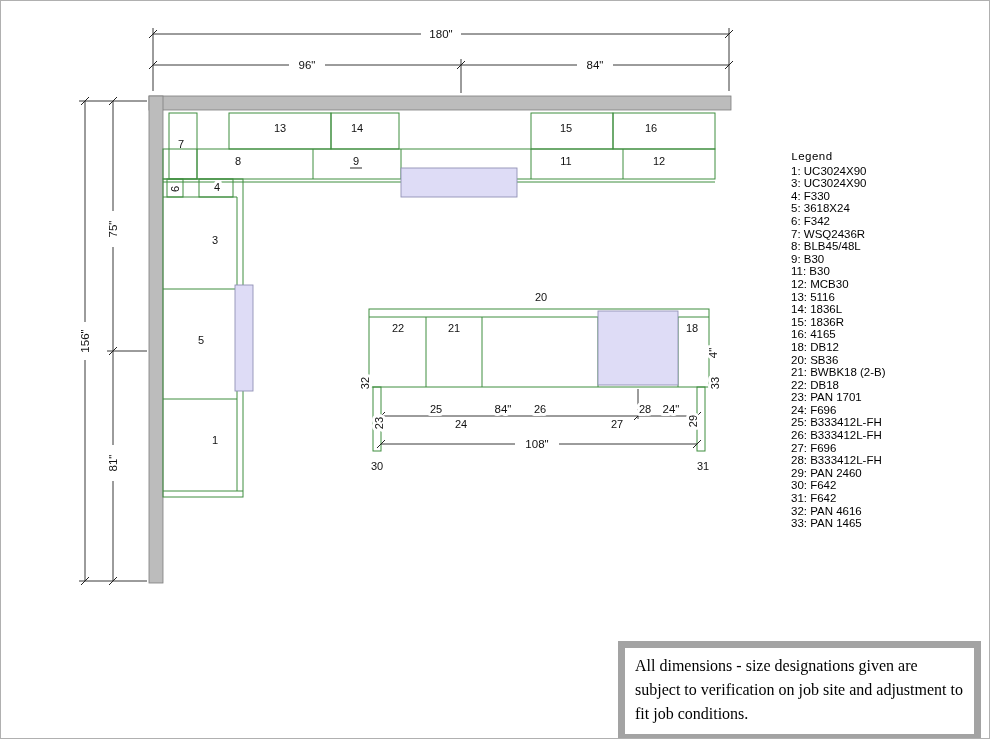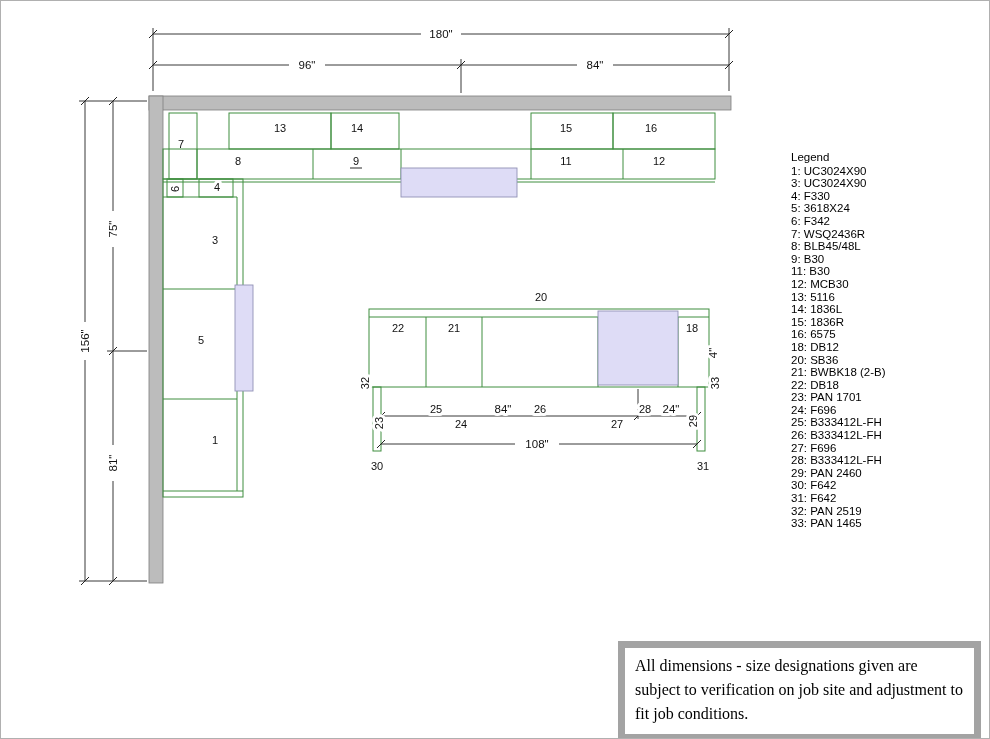--- a/index.html
+++ b/index.html
@@ -10,21 +10,21 @@
   .cab{stroke:#3e8e3e;stroke-width:1;fill:none;}
   .appl{fill:#dedcf6;stroke:#9191b5;stroke-width:0.9;}
   .dim{stroke:#222;stroke-width:0.9;fill:none;}
   .tick{stroke:#222;stroke-width:1;}
   .ul{stroke:#111;stroke-width:0.9;}
   text{text-anchor:middle;fill:#111;}
   .lbl{font:11px "Liberation Sans",sans-serif;}
   .dimt{font:11.5px "Liberation Sans",sans-serif;}
   .halo{paint-order:stroke;stroke:#ffffff;stroke-width:6px;stroke-linejoin:round;}
   .legend{position:absolute;left:790px;top:150px;font-size:11.5px;line-height:12.6px;color:#000;}
-  .legend .legend-title{margin-bottom:1px;}
+  .legend .legend-title{margin-bottom:1px;font-family:Liberation Mono, monospace;}
   .note-box{position:absolute;left:617px;top:640px;width:363px;box-sizing:border-box;
             border:7px solid #a3a3a3;background:#fff;padding:6px 10px 8px 10px;
             font-family:"Liberation Serif",serif;font-size:16px;line-height:1.5;color:#000;}
 </style>
 </head>
 <body>
 
 <div id="stage">
 
   <svg width="990" height="739" viewBox="0 0 990 739">
@@ -181,35 +181,35 @@
         <div class="legend-item">5: 3618X24</div>
         <div class="legend-item">6: F342</div>
         <div class="legend-item">7: WSQ2436R</div>
         <div class="legend-item">8: BLB45/48L</div>
         <div class="legend-item">9: B30</div>
         <div class="legend-item">11: B30</div>
         <div class="legend-item">12: MCB30</div>
         <div class="legend-item">13: 5116</div>
         <div class="legend-item">14: 1836L</div>
         <div class="legend-item">15: 1836R</div>
-        <div class="legend-item">16: 6575</div>
+        <div class="legend-item">16: 4165</div>
         <div class="legend-item">18: DB12</div>
         <div class="legend-item">20: SB36</div>
         <div class="legend-item">21: BWBK18 (2-B)</div>
         <div class="legend-item">22: DB18</div>
         <div class="legend-item">23: PAN 1701</div>
         <div class="legend-item">24: F696</div>
         <div class="legend-item">25: B333412L-FH</div>
         <div class="legend-item">26: B333412L-FH</div>
         <div class="legend-item">27: F696</div>
         <div class="legend-item">28: B333412L-FH</div>
         <div class="legend-item">29: PAN 2460</div>
         <div class="legend-item">30: F642</div>
         <div class="legend-item">31: F642</div>
-        <div class="legend-item">32: PAN 2519</div>
+        <div class="legend-item">32: PAN 4616</div>
         <div class="legend-item">33: PAN 1465</div>
       </div>
   </div>
 
   <div class="note-box">
     <span>All dimensions - size designations given are subject to verification on job site and adjustment to fit job conditions.</span>
   </div>
 
 </div>
 

